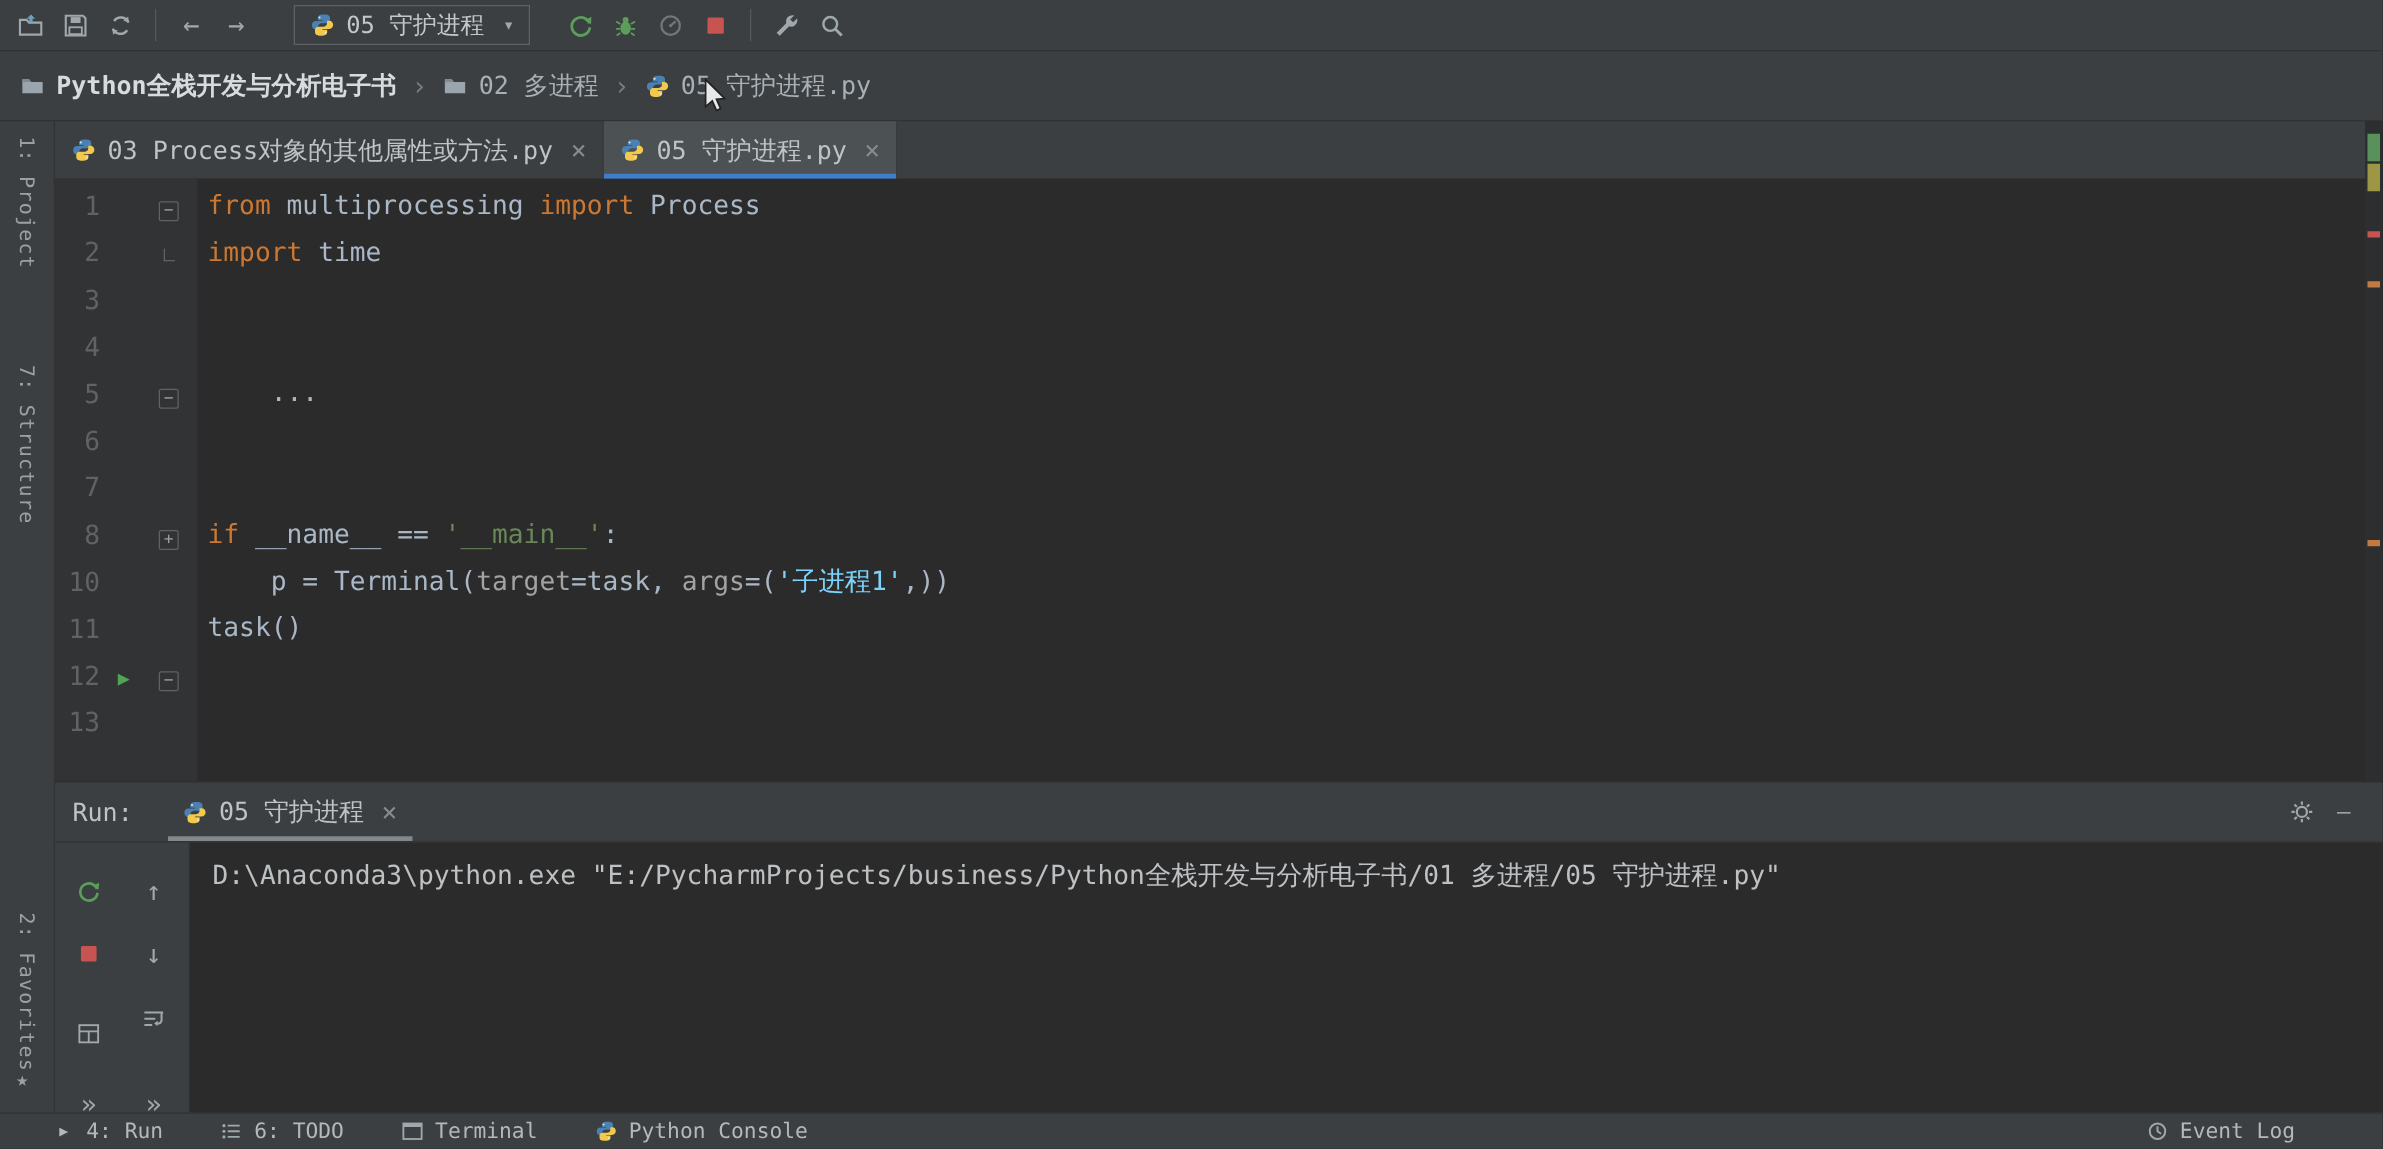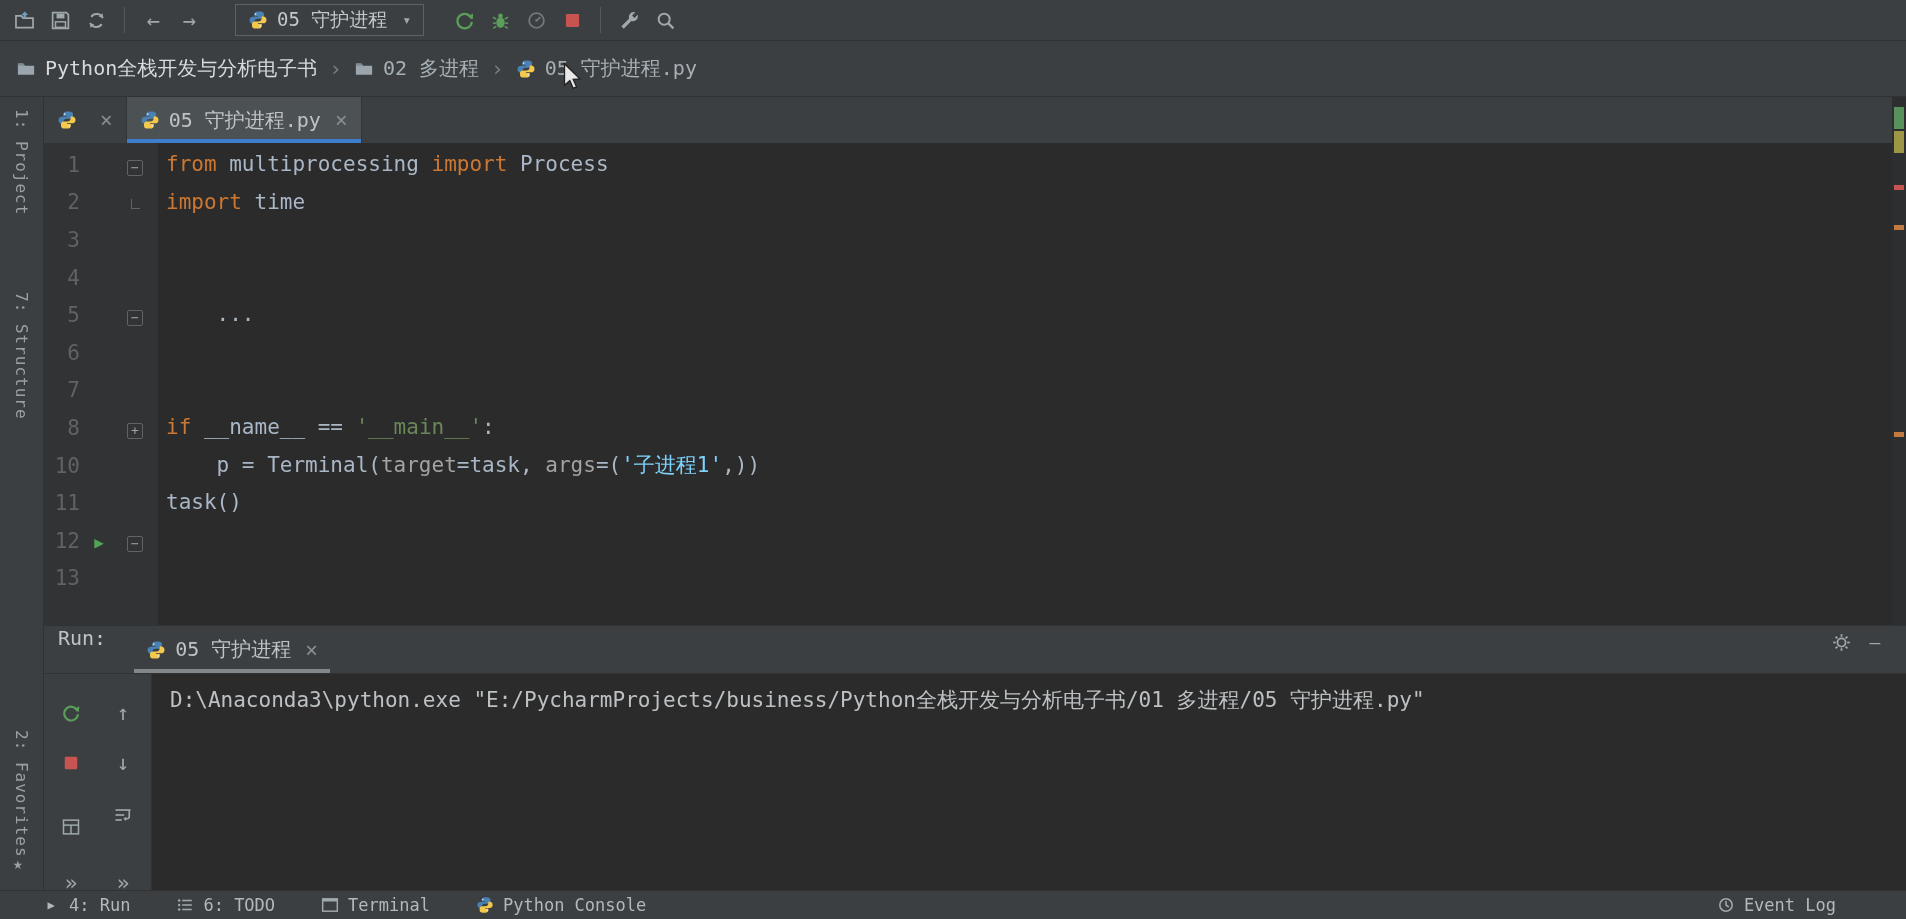--- a/index.html
+++ b/index.html
@@ -22,21 +22,21 @@
   .combo{display:flex;align-items:center;gap:9px;height:32px;border:1px solid #5e6264;
     padding:0 12px;margin:0 22px 0 28px;color:#c3c7ca;font-size:19px;flex:none}
   .combo .dd{color:#9fa8ad;font-size:15px;margin-left:6px}
   .pyicon{width:20px;height:20px;flex:none}
 
   
   .breadcrumbs{position:absolute;left:0;top:41px;width:1906px;height:56px;background:#3c3f41;
     border-bottom:1px solid #303233;display:flex;align-items:center;padding:0 16px;font-size:20px;color:#a7b0b6}
   .bicon{width:20px;height:20px;margin-right:9px;flex:none}
   .crumb{margin-right:12px;color:#a7b0b6}
-  .crumb0{color:#d8dbde;font-weight:normal}
+  .crumb0{color:#d8dbde;font-weight:bold}
   .bsep{color:#787d81;margin-right:12px;font-size:21px}
   .mouse{position:absolute;left:560px;top:62px;z-index:50}
 
   
   .left-stripe{position:absolute;left:0;top:97px;width:44px;height:793px;background:#3c3f41;
     border-right:1px solid #303233}
   .vlabel{position:absolute;left:12px;writing-mode:vertical-rl;color:#9aa0a4;font-size:16px;letter-spacing:1px}
   .star{position:absolute;left:13px;top:757px;color:#9aa0a4;font-size:16px}
 
   
@@ -69,21 +69,21 @@
   .rstripe{position:absolute;right:0;top:97px;width:14px;height:528px;background:#2c2e30}
   .widget-g{position:absolute;left:2px;top:10px;width:10px;height:22px;background:#58915a}
   .widget-y{position:absolute;left:2px;top:34px;width:10px;height:22px;background:#9d9645}
   .mark{position:absolute;left:2px;width:10px;height:5px}
   .m1{top:88px;background:#c75450}.m2{top:128px;background:#c27a43}.m3{top:335px;background:#c27a43}
 
   
   .run-panel{position:absolute;left:44px;top:625px;width:1862px;height:265px;background:#2b2b2b;
     border-top:1px solid #303233}
   .run-header{height:48px;background:#3c3f41;border-bottom:1px solid #303233;display:flex;
-    align-items:flex-start;padding:0 14px;font-size:20px;color:#bfc3c6}
+    align-items:center;padding:0 14px;font-size:20px;color:#bfc3c6}
   .run-label{margin-right:28px}
   .run-tab{display:flex;align-items:center;height:100%;padding:0 12px;box-shadow:inset 0 -4px 0 #81878b}
   .run-tab .pyicon{margin-right:9px}
   .hspacer{flex:1}
   .hbtn{width:34px;height:32px;display:flex;align-items:center;justify-content:center;color:#9fa8ad;flex:none}
   .hbtn.hmin{font-size:18px}
   .run-body{display:flex;height:216px}
   .run-toolbar{width:108px;flex:none;background:#3c3f41;border-right:1px solid #303233;position:relative}
   .rbtn{position:absolute;width:38px;height:34px;display:flex;align-items:center;justify-content:center;
     color:#9fa8ad;font-size:21px}
@@ -230,20 +230,21 @@
   <div class="tabbar">
     <div class="tab">
       <span class="pyicon">
           <svg viewBox="0 0 16 16">
             <path fill="#4a80b2" d="M7.9 1.2c-1.8 0-2.9.8-2.9 2.1v1.6h3v.5H3.9c-1.6 0-2.7 1-2.7 2.7 0 1.6 1 2.7 2.6 2.7h1.3V9.1c0-1.3 1.2-2.2 2.6-2.2h3.1c1.1 0 2-.9 2-2V3.3c0-1.3-1.1-2.1-2.9-2.1h-2z"></path>
             <circle cx="6.1" cy="3.2" r=".7" fill="#dfe6ec"></circle>
             <path fill="#f2c94c" d="M8.1 14.8c1.8 0 2.9-.8 2.9-2.1v-1.6H8v-.5h4.1c1.6 0 2.7-1 2.7-2.7 0-1.6-1-2.7-2.6-2.7h-1.3v1.7c0 1.3-1.2 2.2-2.6 2.2H5.2c-1.1 0-2 .9-2 2v1.6c0 1.3 1.1 2.1 2.9 2.1h2z"></path>
             <circle cx="9.9" cy="12.8" r=".7" fill="#dfe6ec"></circle>
           </svg>
         </span>
+      <span>03 Process对象的其他属性或方法.py</span>
       <span class="tclose">×</span>
     </div>
     <div class="tab active">
       <span class="pyicon">
           <svg viewBox="0 0 16 16">
             <path fill="#4a80b2" d="M7.9 1.2c-1.8 0-2.9.8-2.9 2.1v1.6h3v.5H3.9c-1.6 0-2.7 1-2.7 2.7 0 1.6 1 2.7 2.6 2.7h1.3V9.1c0-1.3 1.2-2.2 2.6-2.2h3.1c1.1 0 2-.9 2-2V3.3c0-1.3-1.1-2.1-2.9-2.1h-2z"></path>
             <circle cx="6.1" cy="3.2" r=".7" fill="#dfe6ec"></circle>
             <path fill="#f2c94c" d="M8.1 14.8c1.8 0 2.9-.8 2.9-2.1v-1.6H8v-.5h4.1c1.6 0 2.7-1 2.7-2.7 0-1.6-1-2.7-2.6-2.7h-1.3v1.7c0 1.3-1.2 2.2-2.6 2.2H5.2c-1.1 0-2 .9-2 2v1.6c0 1.3 1.1 2.1 2.9 2.1h2z"></path>
             <circle cx="9.9" cy="12.8" r=".7" fill="#dfe6ec"></circle>
           </svg>

